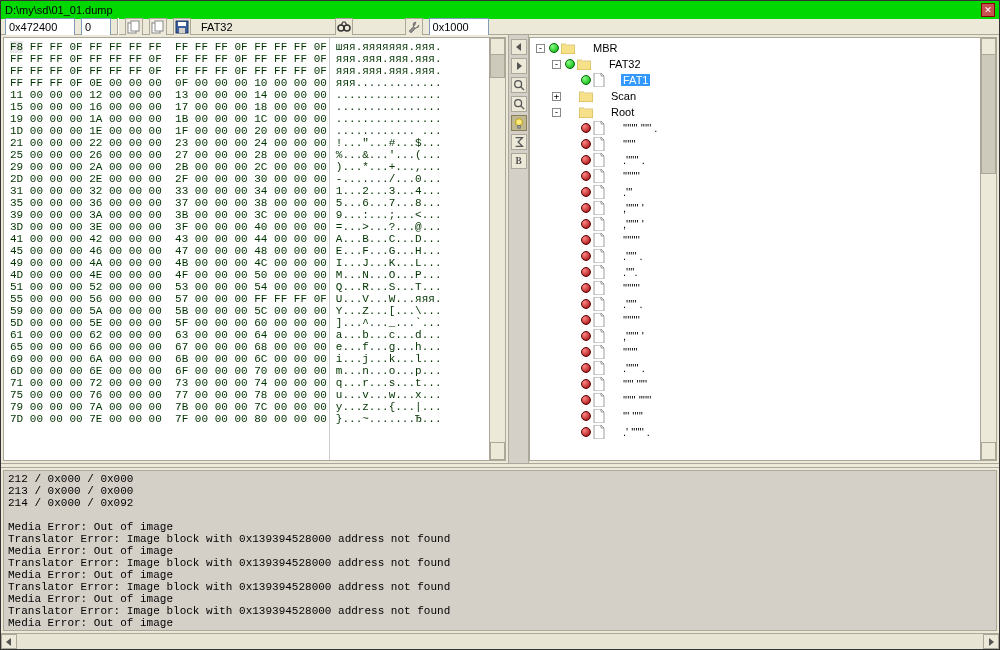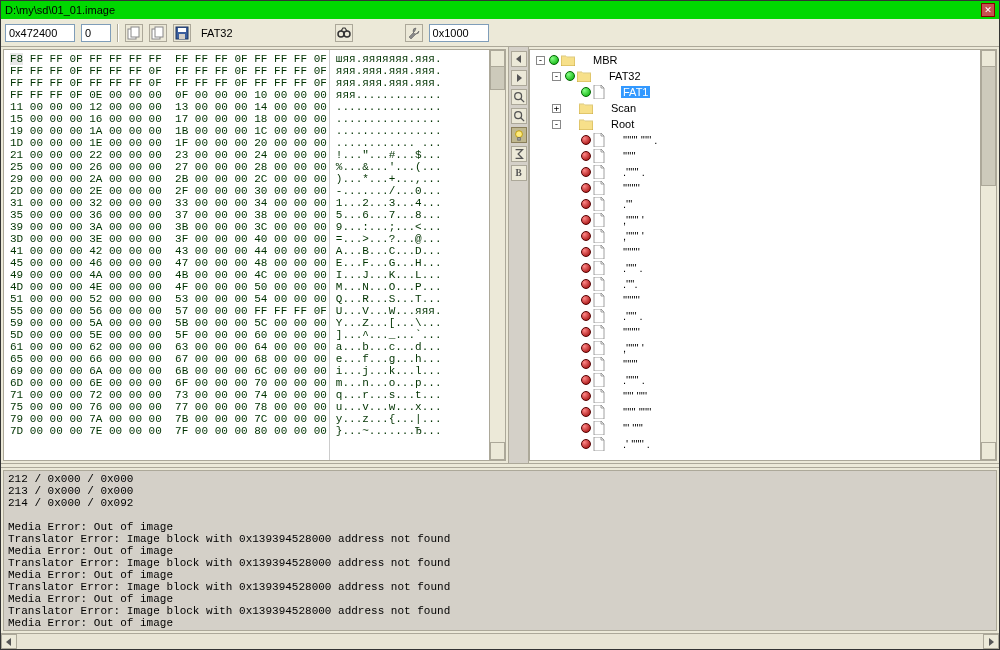--- a/index.html
+++ b/index.html
@@ -1,19 +1,19 @@
 <!DOCTYPE html>
 <html><head>
 <meta charset="utf-8">
 <style>
 * { box-sizing: border-box; margin: 0; padding: 0; }
 body { font-family: "Courier New", monospace; font-size: 11px; width: 1000px; height: 650px; overflow: hidden; background: #ece9d8; display: flex; flex-direction: column; border: 1px solid #333; }
 .title-bar { background: #00d800; color: #000; padding: 2px 4px; font-family: Tahoma, sans-serif; font-size: 11px; display: flex; justify-content: space-between; align-items: center; height: 18px; }
 .title-bar .title-close { width: 14px; height: 14px; background: #c75050; color: #fff; text-align: center; line-height: 12px; cursor: pointer; font-size: 9px; border: 1px solid #800; }
-.toolbar { background: #ece9d8; border-bottom: 1px solid #aca899; padding: 2px 4px; display: flex; align-items: center; gap: 6px; font-family: Tahoma, sans-serif; font-size: 11px; height: 28px; }
+.toolbar { background: #ece9d8; border-bottom: 1px solid #aca899; padding: 2px 4px; display: flex; align-items: center; gap: 6px; font-family: Tahoma, sans-serif; font-size: 11px; height: 16px; }
 .toolbar input { font-family: Tahoma, sans-serif; font-size: 11px; border: 1px solid #7f9db9; padding: 1px 3px; height: 18px; }
 .tb-addr { width: 70px; }
 .tb-selector { width: 30px; }
 .tb-step { width: 60px; }
 .tb-btn { width: 18px; height: 18px; border: 1px solid #aca899; background: #ece9d8; display: inline-flex; align-items: center; justify-content: center; cursor: pointer; }
 .tb-divider { width: 2px; height: 18px; border-left: 1px solid #aca899; border-right: 1px solid #fff; }
 
 .main-area { display: flex; flex: 1; overflow: hidden; }
 .hex-pane { width: 508px; display: flex; border-right: 1px solid #aca899; background: #ece9d8; }
 .hex-scroll { flex: 1; overflow: hidden; background: #fff; border: 1px solid #aca899; margin: 2px; display: flex; }
@@ -97,21 +97,21 @@
     </symbol>
   <symbol id="svg-sum" viewBox="0 0 14 14">
       <path d="M3 2 H11 L6 7 L11 12 H3" fill="none" stroke="#555" stroke-width="1.5"></path>
     </symbol>
   <symbol id="svg-b" viewBox="0 0 14 14">
       <text x="3" y="11" font-size="11" font-family="Tahoma" fill="#555" font-weight="bold">B</text>
     </symbol>
 </svg>
 
 <div class="title-bar">
-  <span>D:\my\sd\01_01.image</span>
+  <span>D:\my\sd\01_01.dump</span>
   <span class="title-close">✕</span>
 </div>
 
 <div class="toolbar">
   <input class="tb-addr" value="0x472400" style="">
   <input class="tb-selector" value="0" style="">
   <span class="tb-divider"></span>
   <span class="tb-btn">
       <svg width="14" height="14">
         <use href="#svg-copy"></use>

